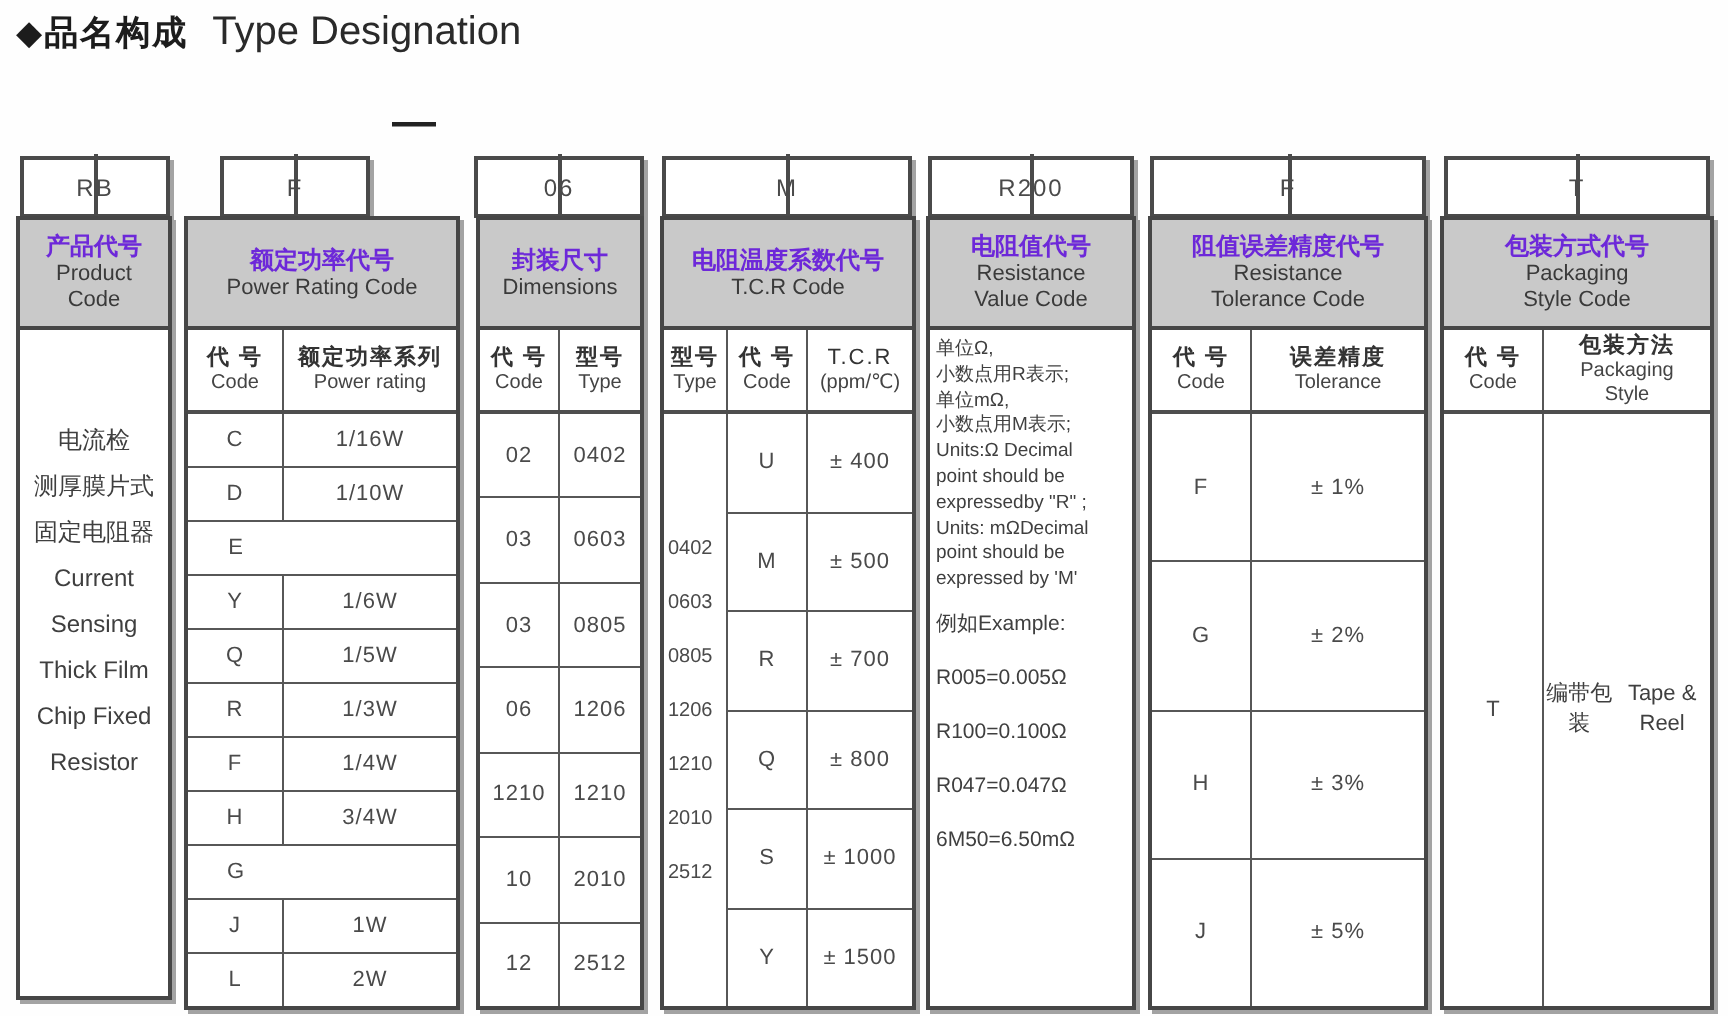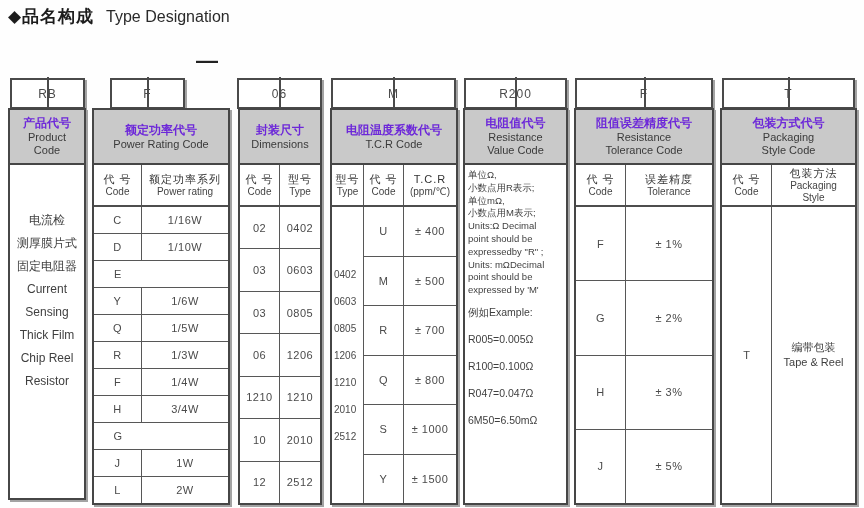--- a/index.html
+++ b/index.html
@@ -2,21 +2,21 @@
 <html><head>
 <meta charset="utf-8">
 <style>
   * { margin:0; padding:0; box-sizing:border-box; }
   body { background:#ffffff; font-family:"Liberation Sans","DejaVu Sans",sans-serif; color:#3c3c3c; }
   .page { position:relative; width:864px; height:508px; background:#fefefe; overflow:hidden; }
 
   
   .title { position:absolute; left:8px; top:5px; display:flex; align-items:baseline; gap:12px; }
   .title .zh { font-size:17px; font-weight:bold; color:#1c1c1c; letter-spacing:1px; }
-  .title .en { font-size:16px; color:#2a2a2a; }
+  .title .en { font-size:20px; color:#2a2a2a; }
 
   
   .cbox { position:absolute; top:45px; height:31px; background:#fff; border:2px solid #4a4a4a;
           box-shadow:2px 2px 0 #a3a3a3; display:flex; align-items:center; justify-content:center;
           font-size:12px; color:#4a4a4a; letter-spacing:1px;margin-top:33px; }
   .b1{left:10px;width:75px;} .b2{left:110px;width:75px;} .b3{left:237px;width:85px;}
   .b4{left:331px;width:125px;} .b5{left:464px;width:103px;} .b6{left:575px;width:138px;}
   .b7{left:722px;width:133px;}
   .sep { position:absolute; left:191px; top:45px; width:32px; height:31px; display:flex;
          align-items:center; justify-content:center; font-size:22px; font-weight:bold; color:#222; }
@@ -36,21 +36,21 @@
   .col7{left:720px;width:137px; height:397px;}
 
   .chead { height:55px; flex:none; background:#c9c9c9; border-bottom:2px solid #464646;
            display:flex; flex-direction:column; align-items:center; justify-content:center; text-align:center; }
   .chead .zh { font-size:12px; font-weight:bold; color:#6d28d9; line-height:15px; }
   .chead .en { font-size:11px; color:#3a3a3a; line-height:13px; white-space:pre-line; }
 
   .subhead { height:42px; flex:none; display:flex; border-bottom:2px solid #4e4e4e; }
   .shcell { display:flex; flex-direction:column; align-items:center; justify-content:center; text-align:center; }
   .shcell:not(:last-child){ border-right:1px solid #575757; }
-  .shcell .zh { font-size:11px; font-weight:normal; color:#333; line-height:13px; letter-spacing:1px;}
+  .shcell .zh { font-size:11px; font-weight:bold; color:#333; line-height:13px; letter-spacing:1px;}
   .shcell .en { font-size:10px; color:#444; line-height:12px; letter-spacing:0; }
 
   .rows { flex:1; display:flex; flex-direction:column; }
   .trow { flex:1; display:flex; }
   .trow + .trow { border-top:1px solid #575757; }
   .tcell { display:flex; align-items:center; justify-content:center; font-size:11px; color:#4a4a4a; letter-spacing:.5px; }
   .tcell:not(:last-child){ border-right:1px solid #575757; }
 
   .col2 .c0{width:48px;} .col2 .c1{flex:1;}
   .col3 .c0{width:40px;} .col3 .c1{flex:1;}
@@ -72,21 +72,21 @@
   
   .v-body { flex:1; padding:4px 3px; }
   .v-body .note { font-size:9.5px; line-height:12.8px; color:#3f3f3f; white-space:nowrap; }
   .v-examples { margin-top:2px; }
   .v-examples .line { font-size:10.5px; line-height:27px; color:#3f3f3f; white-space:nowrap; }
 
   
   .pk-body { flex:1; display:flex; }
   .pk-code { width:50px; flex:none; border-right:1px solid #575757; display:flex; align-items:center;
              justify-content:center; font-size:11px; color:#4a4a4a; }
-  .pk-style { flex:1; display:flex; flex-direction:column; align-items:center; justify-content:center; text-align:right; }
+  .pk-style { flex:1; display:flex; flex-direction:row; align-items:center; justify-content:center; text-align:center; }
   .pk-style .zh { font-size:11px; color:#3f3f3f; line-height:15px; }
   .pk-style .en { font-size:11px; color:#3f3f3f; line-height:15px; }
 </style>
 </head>
 <body>
 
 <div class="page">
 
   <div class="title">
     <span class="zh">◆品名构成</span>
@@ -116,21 +116,21 @@
       <span class="en">Product
 Code</span>
     </div>
     <div class="p-body">
         <div class="line">电流检</div>
         <div class="line">测厚膜片式</div>
         <div class="line">固定电阻器</div>
         <div class="line">Current</div>
         <div class="line">Sensing</div>
         <div class="line">Thick Film</div>
-        <div class="line">Chip Reel</div>
+        <div class="line">Chip Fixed</div>
         <div class="line">Resistor</div>
       </div>
   </div>
 
   <div class="col col2">
     <div class="chead">
       <span class="zh">额定功率代号</span>
       <span class="en">Power Rating Code</span>
     </div>
     <div class="subhead">

